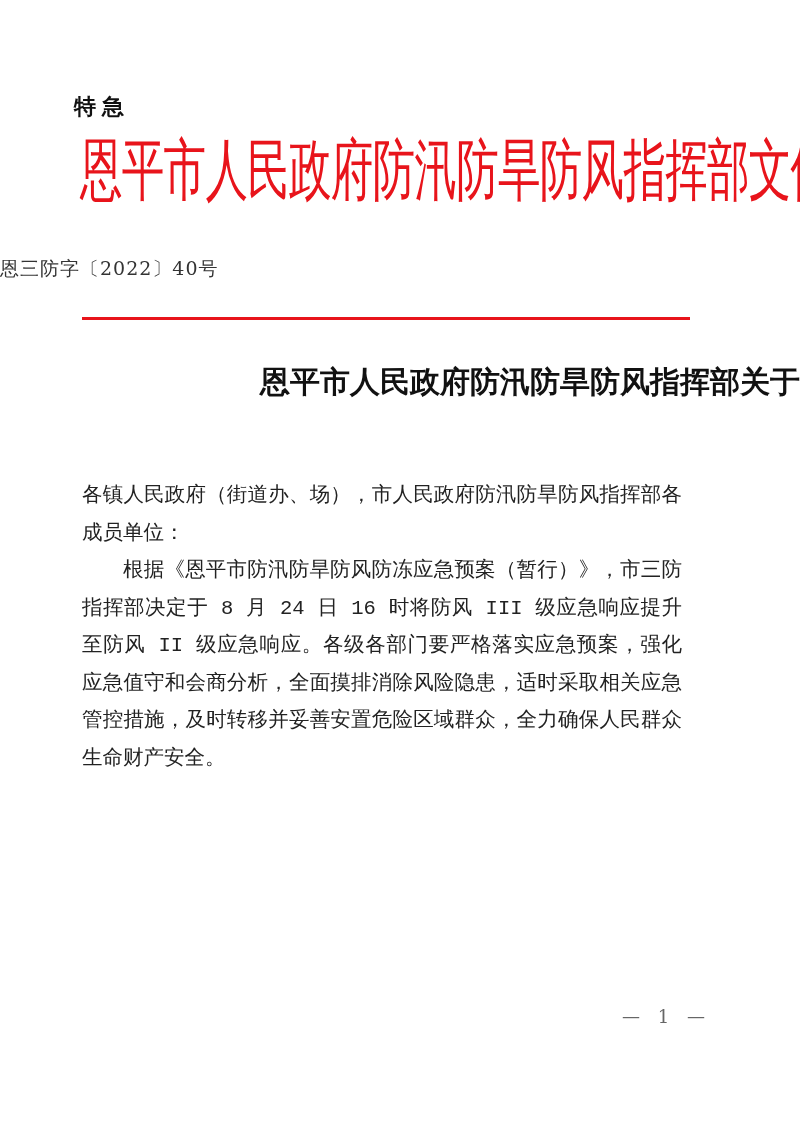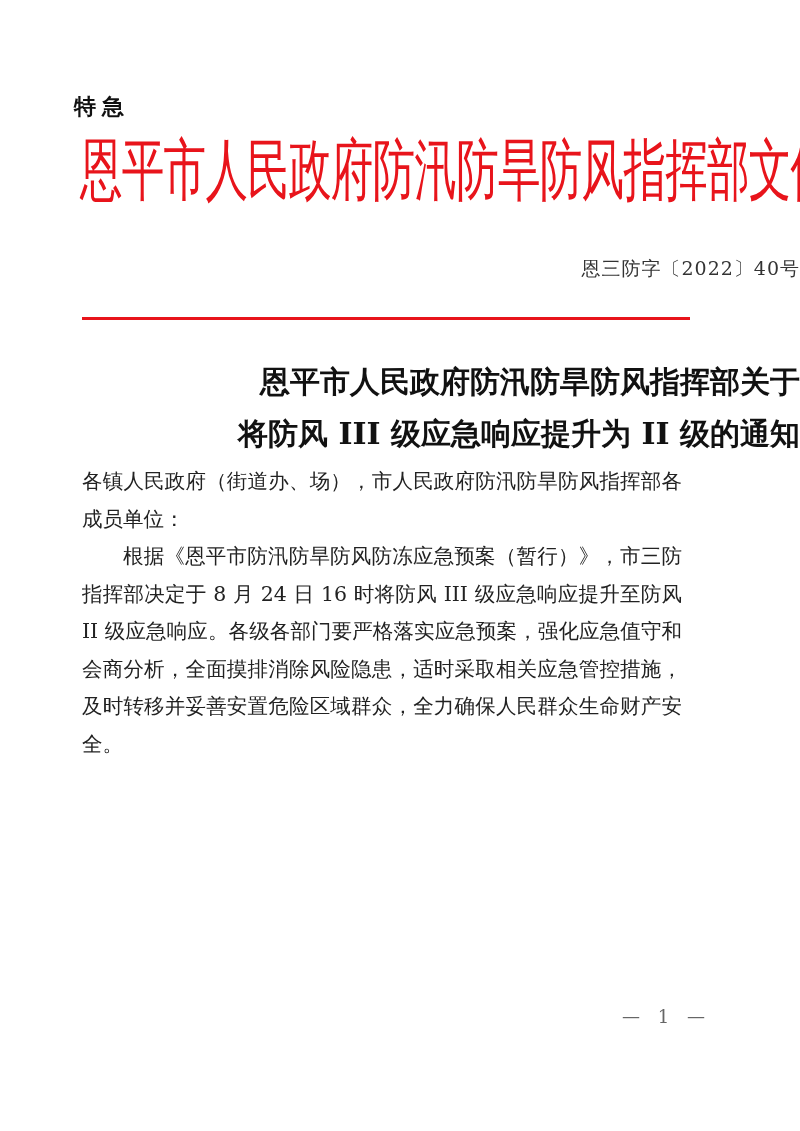--- a/index.html
+++ b/index.html
@@ -4,42 +4,41 @@
 <style>
   html, body { margin:0; padding:0; background:#ffffff; }
   body { width:800px; height:1131px; position:relative; overflow:hidden;
          font-family:"DejaVu Serif","Liberation Serif",serif; color:#222; }
   .urgency { position:absolute; left:74px; top:92px; font-size:22px; font-weight:bold;
              letter-spacing:6px; font-family:"DejaVu Sans","Liberation Sans",sans-serif; color:#111; }
   .masthead { position:absolute; left:80px; top:130px; width:640px; height:80px;
               color:#e8141b; font-size:56px; line-height:80px; white-space:nowrap;
               font-family:"DejaVu Sans","Liberation Sans",sans-serif;
               transform-origin:left center; transform:scaleX(0.76) scaleY(1.2); letter-spacing:-1px; }
-  .docno { position:absolute; left:0; width:800px; top:256px; text-align:right;
+  .docno { position:absolute; left:0; width:800px; top:256px; text-align:left;
            font-size:19px; color:#333; letter-spacing:1px; }
   .redline { position:absolute; left:82px; top:317px; width:608px; height:3px; background:#e8141b; }
   .title { position:absolute; left:0; width:800px; top:356px; text-align:right;
            font-size:30px; font-weight:bold; line-height:52px; color:#111; }
-  .body { position:absolute; left:82px; top:463px; width:600px; font-size:20.5px;
-          line-height:37.5px; color:#222; text-align:justify; }
+  .body { position:absolute; left:82px; top:477px; width:600px; font-size:20.5px;
+          line-height:37.5px; color:#222; text-align:justify;font-family:Liberation Mono, monospace; }
   .body p { margin:0; }
   .indent { text-indent:2em; }
   .pagenum { position:absolute; left:622px; top:1006px; font-size:18px; color:#666; letter-spacing:6px; }
 </style>
 </head>
 <body>
 
 <div class="urgency">特急</div>
 <div class="masthead">恩平市人民政府防汛防旱防风指挥部文件</div>
 <div class="docno">恩三防字〔2022〕40号</div>
 <div class="redline"></div>
 
 <div class="title">
   <div>恩平市人民政府防汛防旱防风指挥部关于</div>
-  <div>将防风 III 级应急响应提升为 II 级的通知</div>
 </div>
 
 <div class="body">
   <p>各镇人民政府（街道办、场），市人民政府防汛防旱防风指挥部各成员单位：</p>
   <p class="indent">根据《恩平市防汛防旱防风防冻应急预案（暂行）》，市三防指挥部决定于 8 月 24 日 16 时将防风 III 级应急响应提升至防风 II 级应急响应。各级各部门要严格落实应急预案，强化应急值守和会商分析，全面摸排消除风险隐患，适时采取相关应急管控措施，及时转移并妥善安置危险区域群众，全力确保人民群众生命财产安全。</p>
 </div>
 
 <div class="pagenum">— 1 —</div>
 
 </body></html>

